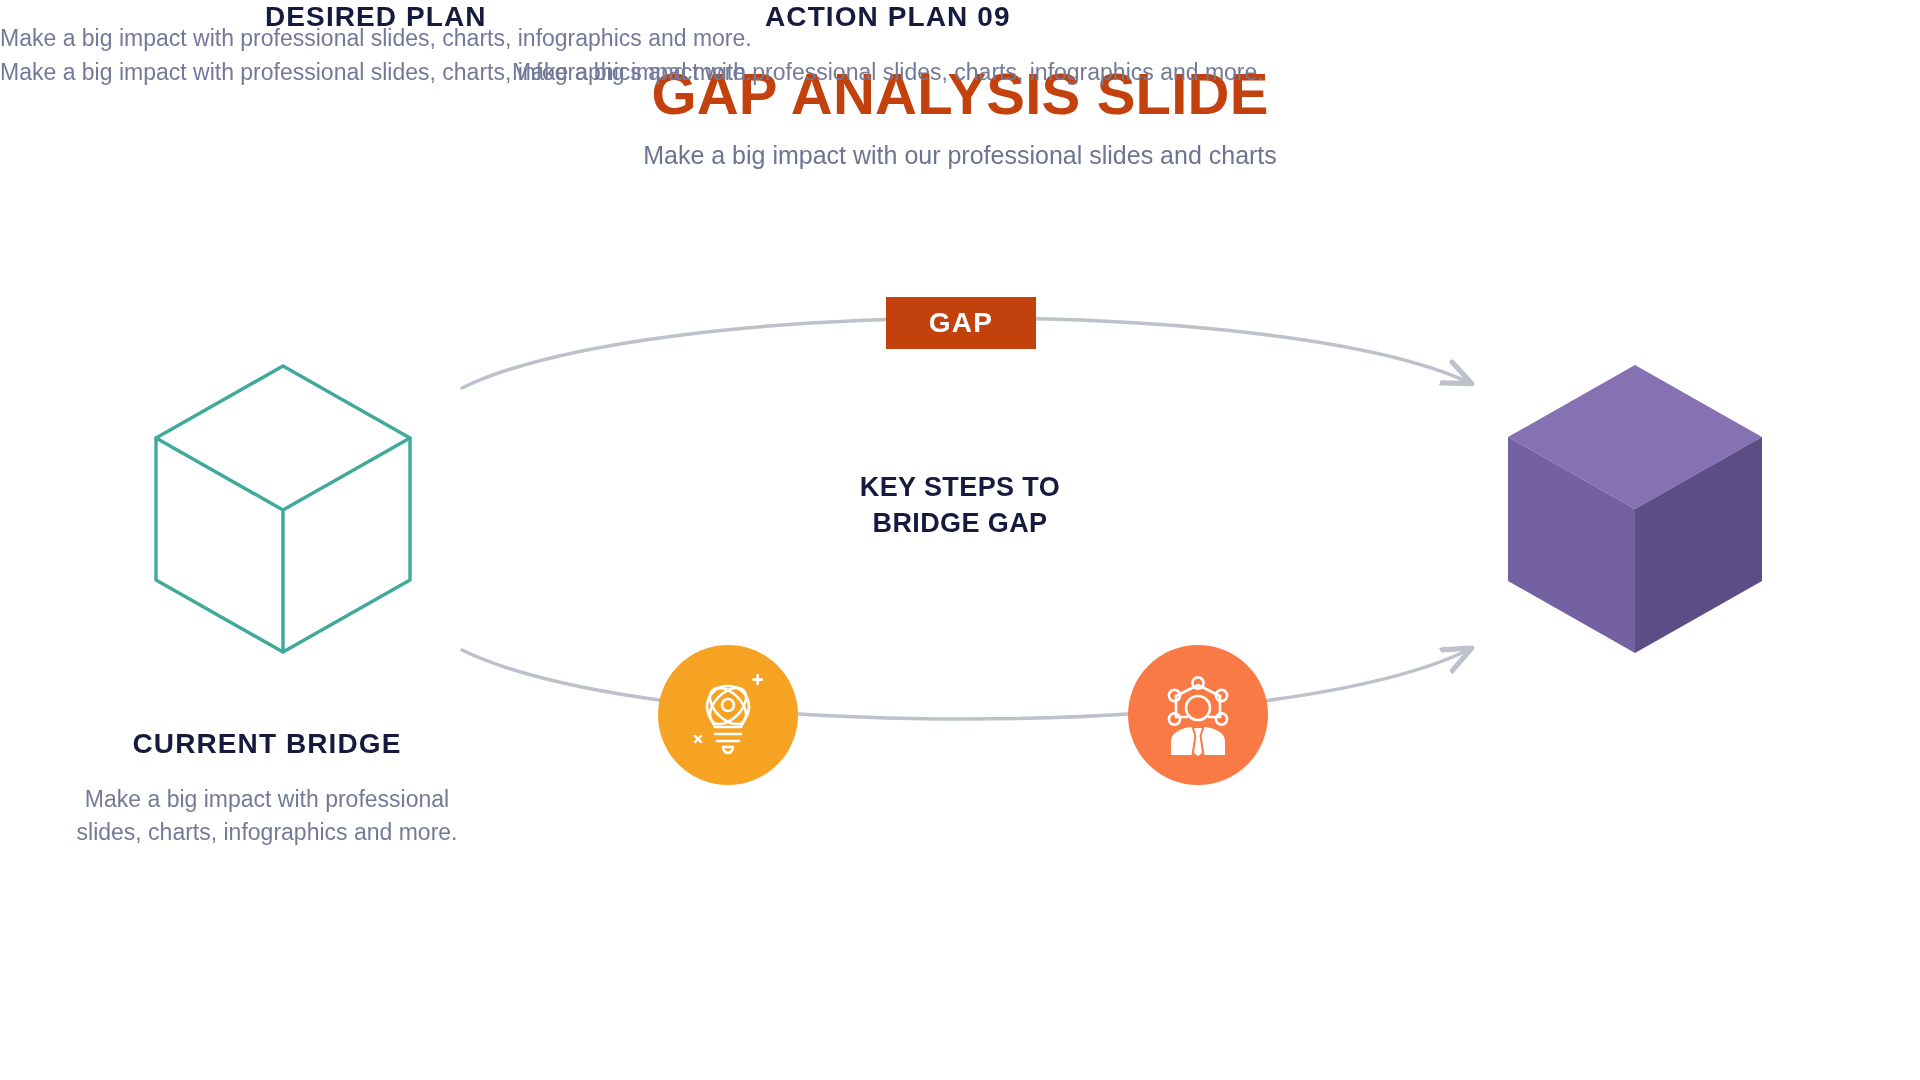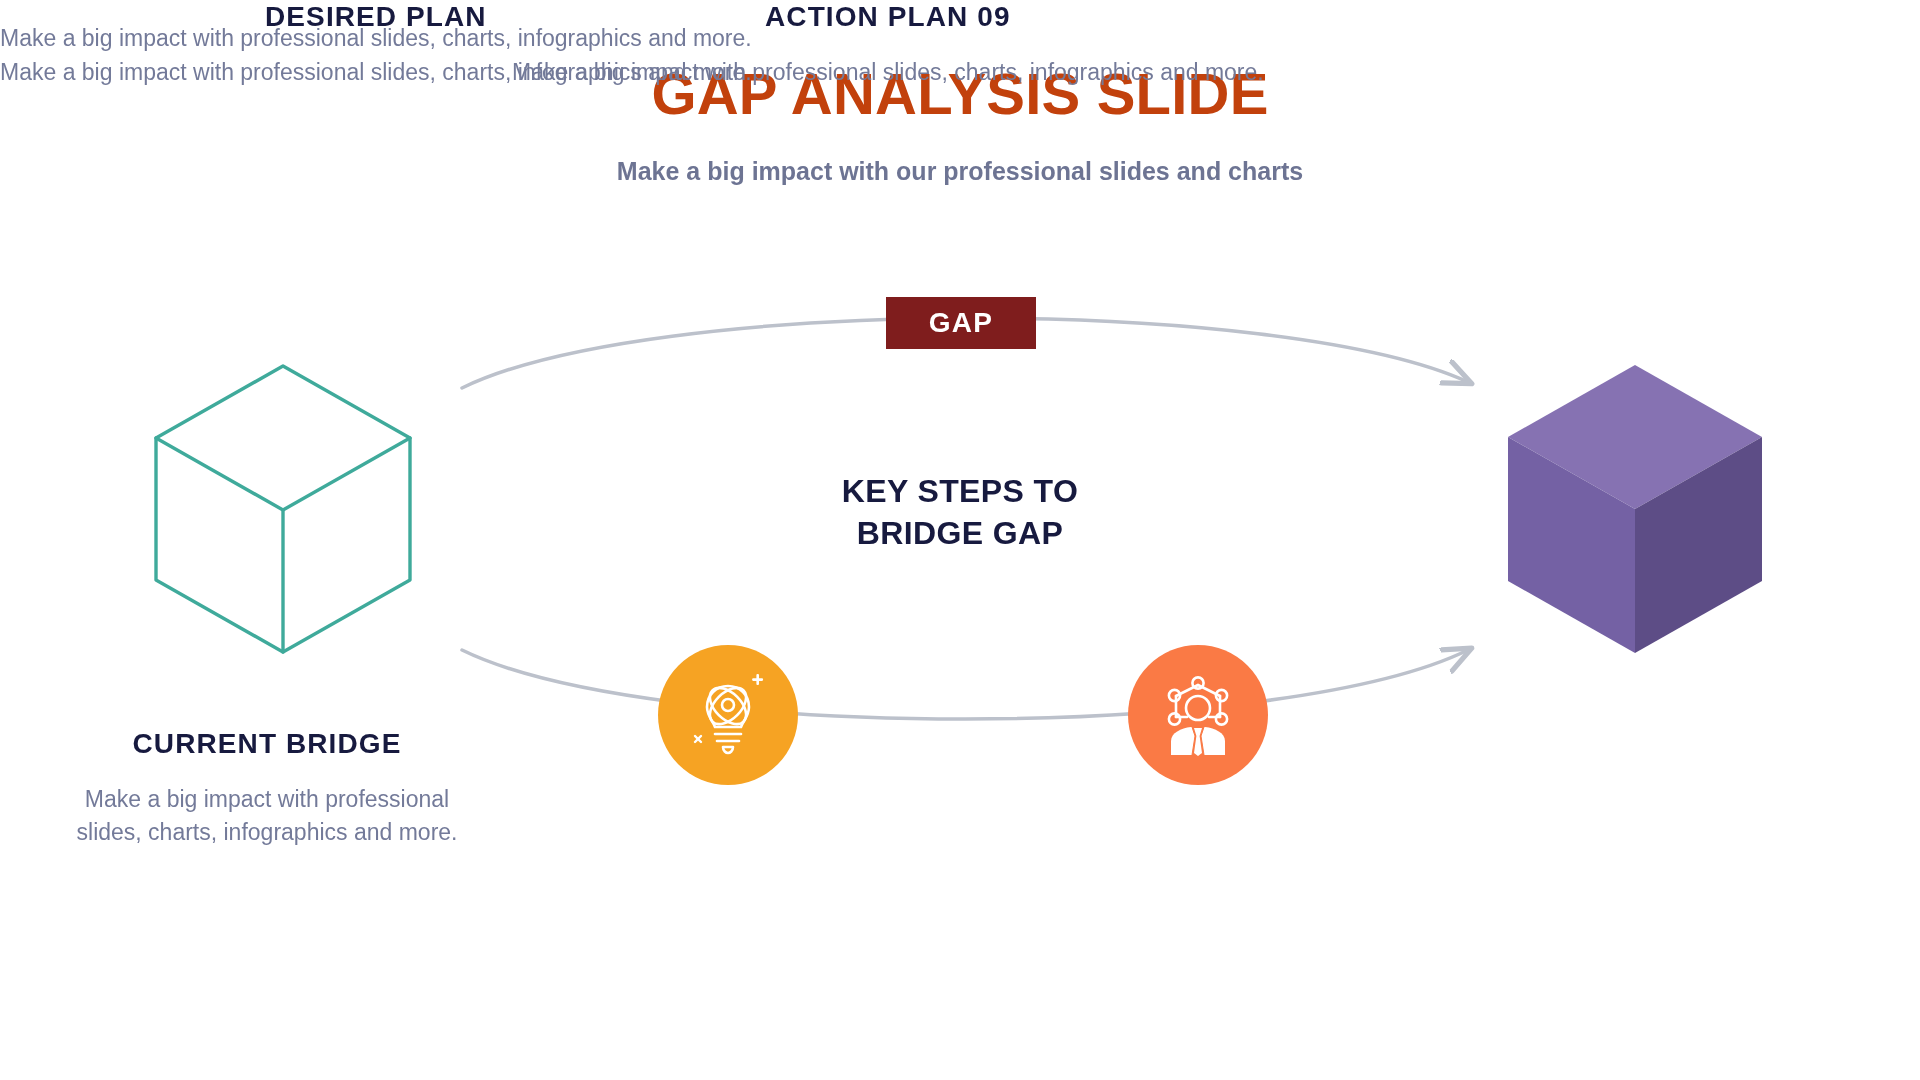--- a/index.html
+++ b/index.html
@@ -32,23 +32,23 @@
   }
   .slide-title {
     margin: 7px;
     font-size: 58px;
     font-weight: 700;
     letter-spacing: 0.2px;
     color: #c2410c;
     line-height: 1.06;
   }
   .slide-subtitle {
-    margin: 32px 0 0 0;
+    margin: 16px 0 0 0;
     font-size: 25px;
-    font-weight: 700;
+    font-weight: 400;
     color: #6d7493;
     line-height: 1.2;
   }
 
   
   .arrows {
     position: absolute;
     left: 0;
     top: 0;
     width: 1920px;
@@ -56,38 +56,38 @@
     pointer-events: none;
   }
 
   
   .gap-badge {
     position: absolute;
     left: 886px;
     top: 297px;
     width: 150px;
     height: 52px;
-    background: #7f1d1d;
+    background: #c2410c;
     display: flex;
     align-items: center;
     justify-content: center;
     color: #ffffff;
     font-size: 28px;
     font-weight: 700;
     letter-spacing: 1.2px;
   }
 
   
   .center-heading {
     position: absolute;
     left: 710px;
     top: 470px;
     width: 500px;
     text-align: center;
-    font-size: 32px;
+    font-size: 27px;
     font-weight: 700;
     color: #171a3f;
     line-height: 1.32;
     letter-spacing: 0.4px;
   }
   .center-heading .ln { display: block; }
 
   
   .cube-wrap {
     position: absolute;

